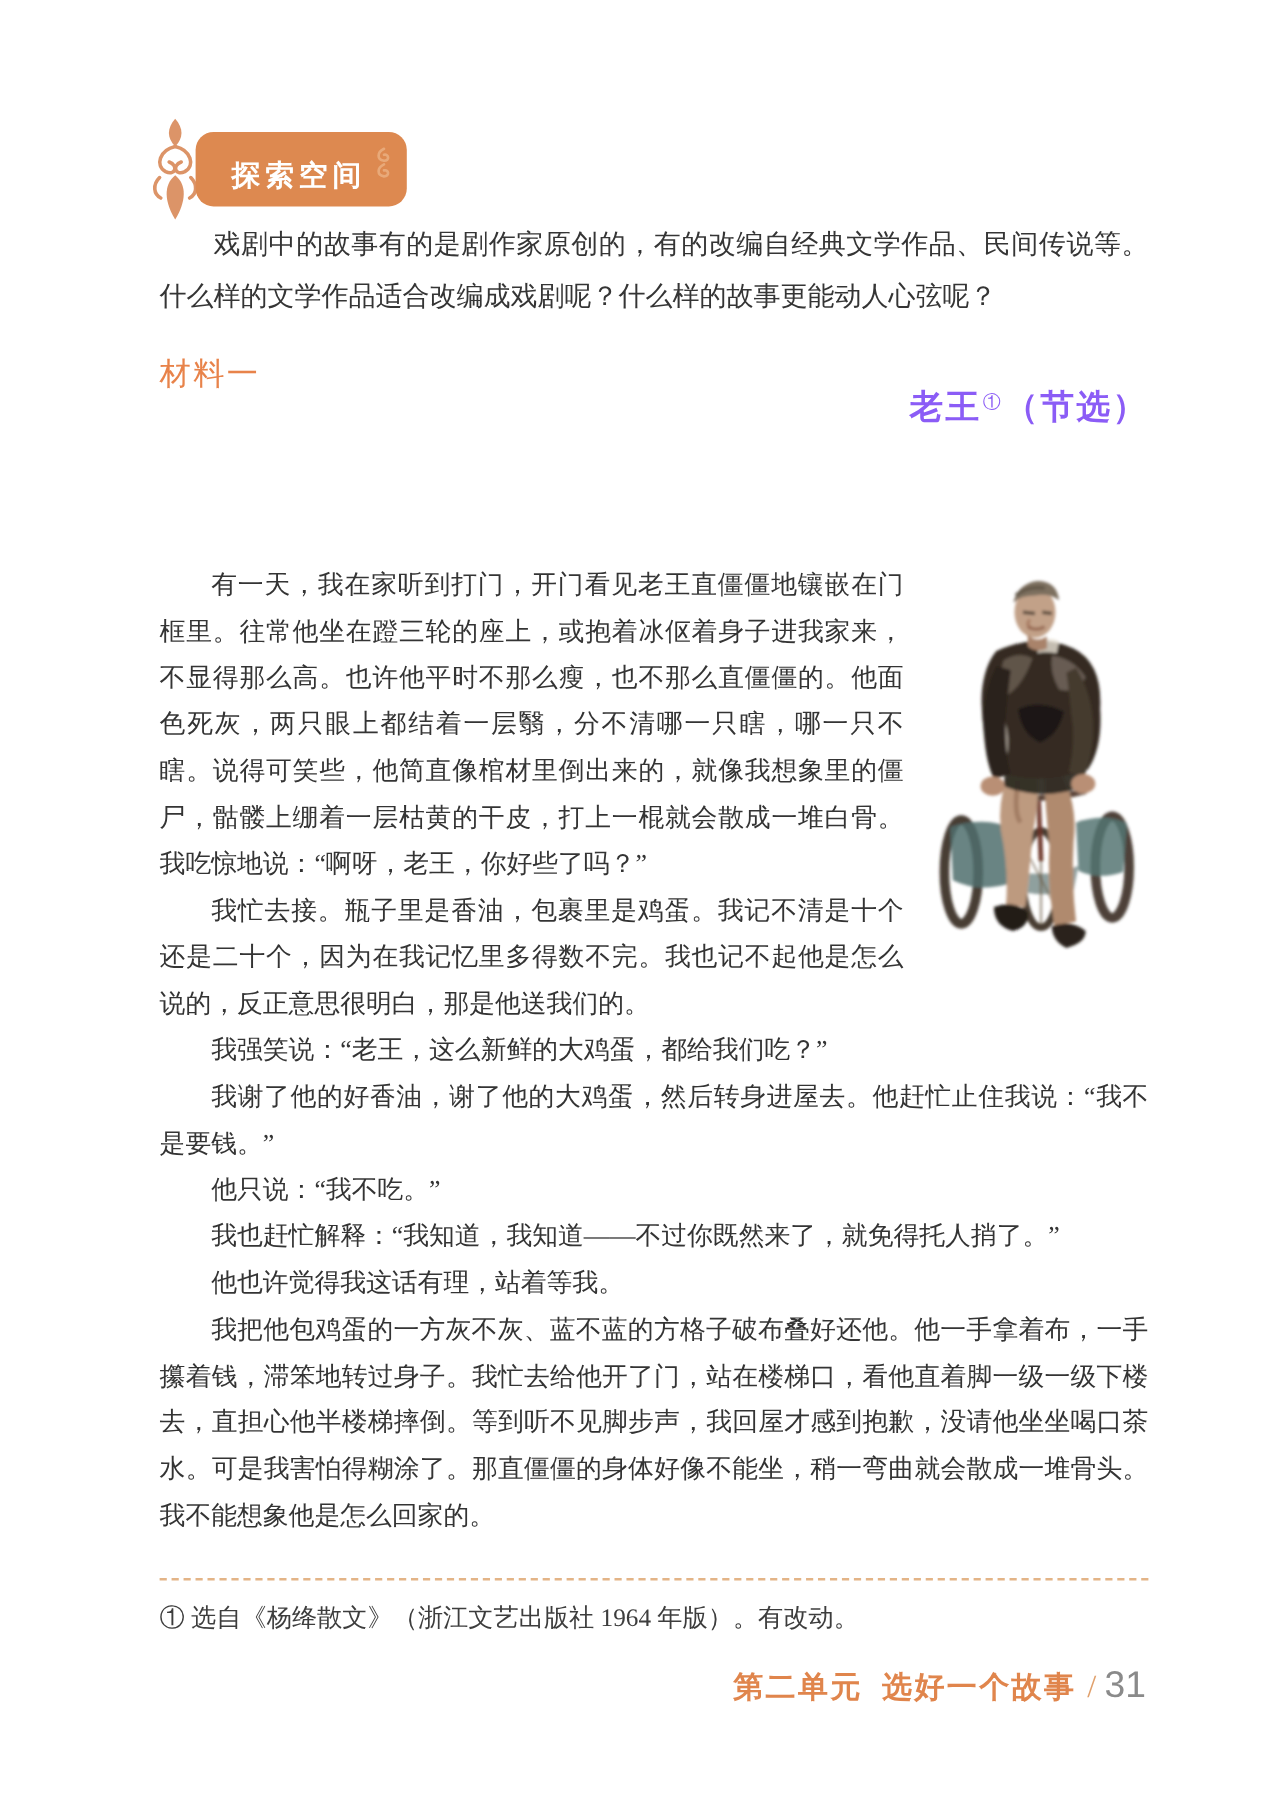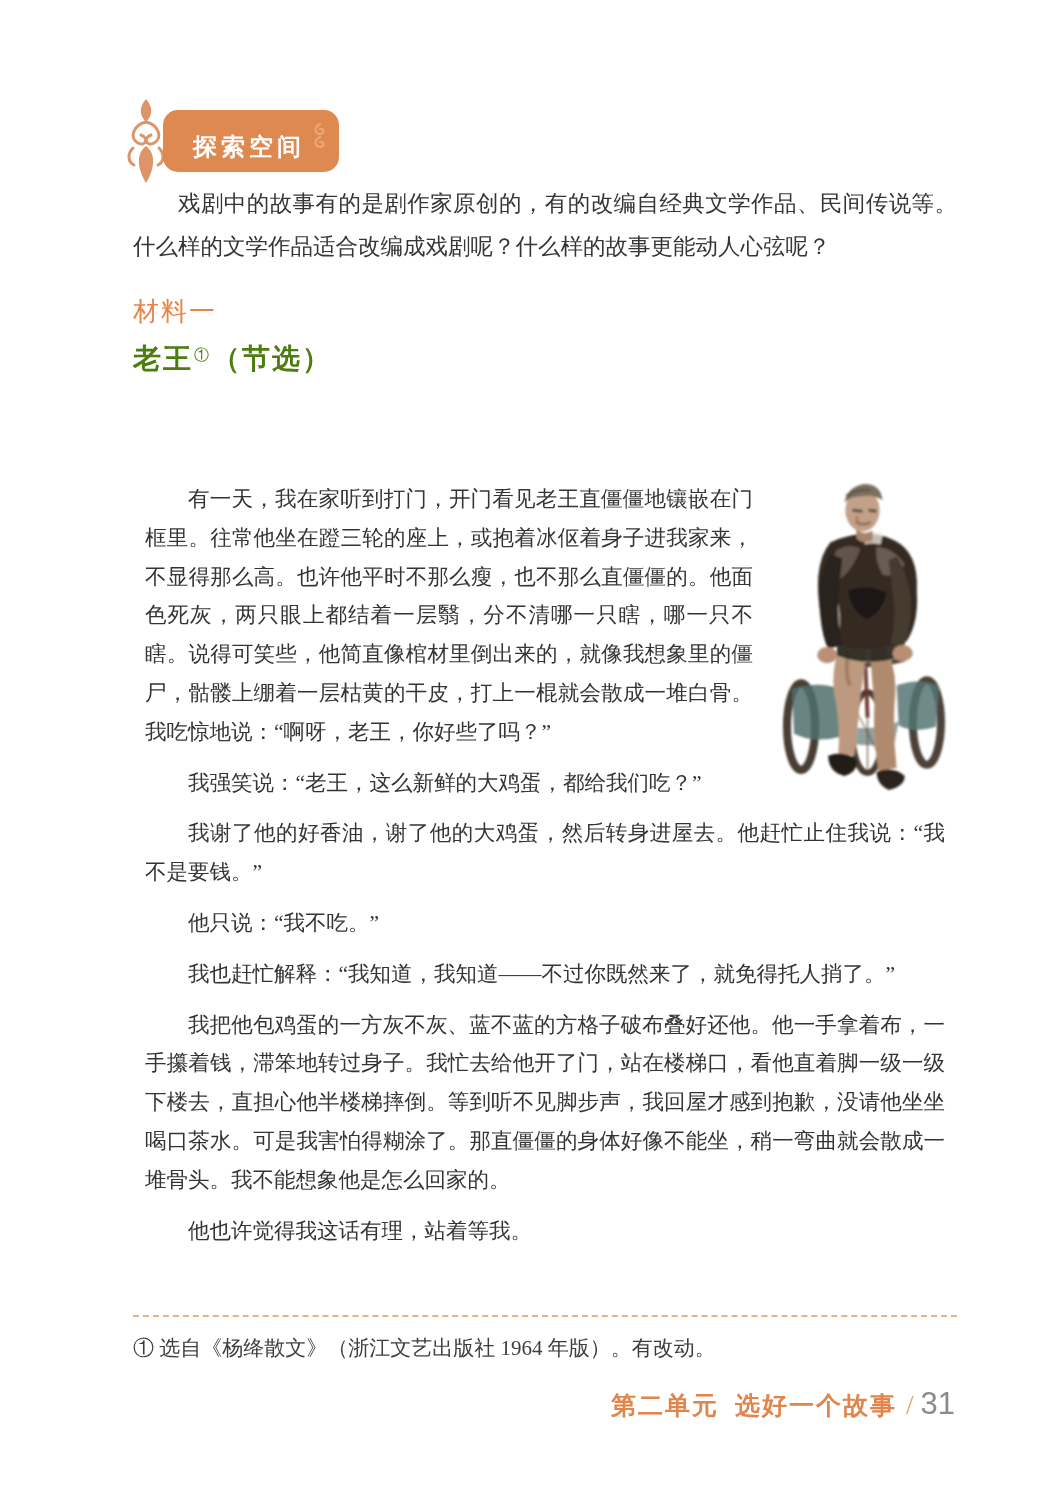--- a/index.html
+++ b/index.html
@@ -30,30 +30,30 @@
   
   .intro{position:absolute;top:182px;left:0;width:100%;}
   .intro p{margin:0;text-indent:2em;font-size:22.5px;line-height:43px;text-align:justify;color:#353535;}
 
   
   .material{position:absolute;top:294px;left:0;
     font-family:"Liberation Sans","DejaVu Sans",sans-serif;
     font-size:26px;color:#e8834a;font-weight:500;letter-spacing:2px;}
 
   
-  .title{position:absolute;top:340px;left:0;width:100%;text-align:left;
-    font-size:28px;font-weight:bold;color:#4d7c0f;letter-spacing:2px;}
+  .title{position:absolute;top:320px;left:0;width:100%;text-align:right;
+    font-size:28px;font-weight:bold;color:#8b5cf6;letter-spacing:2px;}
   .title sup{font-size:15px;font-weight:normal;vertical-align:8px;margin:0 1px;}
   .author{position:absolute;top:402px;left:0;width:100%;text-align:center;
     font-size:21px;color:#454545;letter-spacing:3px;}
 
   
   .article-body{position:absolute;top:468px;left:0;width:100%;
     font-size:21.5px;line-height:38.8px;color:#343434;}
-  .article-body .para{margin:12px;text-indent:2em;text-align:justify;}
+  .article-body .para{margin:0;text-indent:2em;text-align:justify;}
   .figure{
     float:right;width:182px;height:322px;
     margin:2px 0 6px 22px;
   }
   .figure svg{width:100%;height:100%;}
 
   
   .sep{position:absolute;top:1315px;left:0;width:100%;border-top:2px dashed #dfa873;opacity:.85;}
   .footnote{position:absolute;top:1331px;left:0;width:100%;
     font-size:21px;line-height:34px;color:#3d3d3d;}
@@ -158,26 +158,27 @@
             <path d="M74 40 L84 41 M90 40 L98 41" stroke="#4a3c30" stroke-width="3" opacity="0.8"></path>
             <path d="M78 52 Q84 56 92 52" stroke="#8a5a44" stroke-width="3" fill="none" opacity="0.7"></path>
             <path d="M80 46 Q76 50 80 52" stroke="#9c6b52" stroke-width="3" fill="none" opacity="0.6"></path>
 
             <path d="M78 58 Q84 66 94 60 L94 70 Q84 74 78 68 Z" fill="#a9836a"></path>
           </g>
         </svg>
       </div>
 
     <p class="para">有一天，我在家听到打门，开门看见老王直僵僵地镶嵌在门框里。往常他坐在蹬三轮的座上，或抱着冰伛着身子进我家来，不显得那么高。也许他平时不那么瘦，也不那么直僵僵的。他面色死灰，两只眼上都结着一层翳，分不清哪一只瞎，哪一只不瞎。说得可笑些，他简直像棺材里倒出来的，就像我想象里的僵尸，骷髅上绷着一层枯黄的干皮，打上一棍就会散成一堆白骨。我吃惊地说：“啊呀，老王，你好些了吗？”</p>
+        <p class="para">我忙去接。瓶子里是香油，包裹里是鸡蛋。我记不清是十个还是二十个，因为在我记忆里多得数不完。我也记不起他是怎么说的，反正意思很明白，那是他送我们的。</p>
         <p class="para">我强笑说：“老王，这么新鲜的大鸡蛋，都给我们吃？”</p>
         <p class="para">我谢了他的好香油，谢了他的大鸡蛋，然后转身进屋去。他赶忙止住我说：“我不是要钱。”</p>
         <p class="para">他只说：“我不吃。”</p>
         <p class="para">我也赶忙解释：“我知道，我知道——不过你既然来了，就免得托人捎了。”</p>
+        <p class="para">他也许觉得我这话有理，站着等我。</p>
         <p class="para">我把他包鸡蛋的一方灰不灰、蓝不蓝的方格子破布叠好还他。他一手拿着布，一手攥着钱，滞笨地转过身子。我忙去给他开了门，站在楼梯口，看他直着脚一级一级下楼去，直担心他半楼梯摔倒。等到听不见脚步声，我回屋才感到抱歉，没请他坐坐喝口茶水。可是我害怕得糊涂了。那直僵僵的身体好像不能坐，稍一弯曲就会散成一堆骨头。我不能想象他是怎么回家的。</p>
-        <p class="para">他也许觉得我这话有理，站着等我。</p>
       </div>
 
     <div class="sep"></div>
 
     <div class="footnote">① 选自《杨绛散文》（浙江文艺出版社 1964 年版）。有改动。</div>
 
     <div class="footer">
       <span class="unit">第二单元</span><span class="chapter">选好一个故事</span><span class="slash">/</span><span class="pagenum">31</span>
     </div>
 

